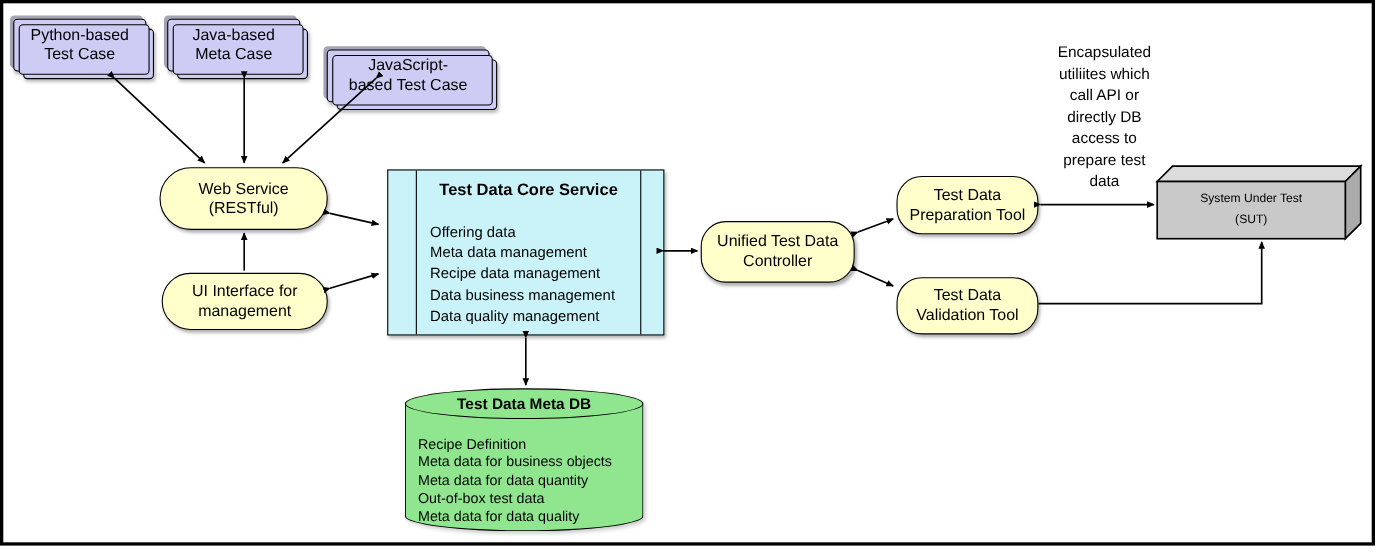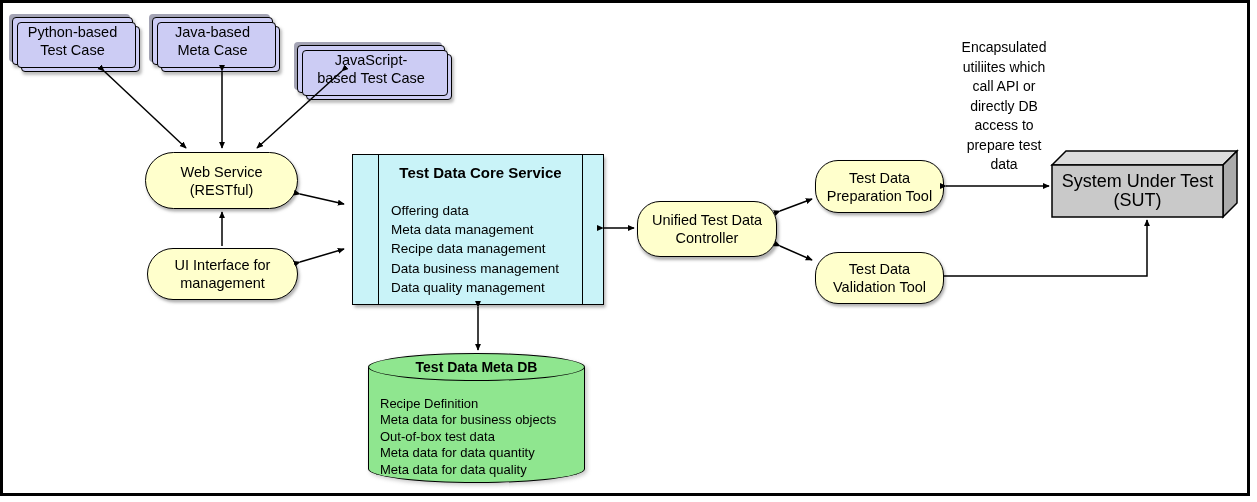--- a/index.html
+++ b/index.html
@@ -69,21 +69,21 @@
     position:absolute; left:12px; top:43px; font-size:13px; line-height:16.4px;
     text-align:left;
   }
   .annotation {
     position:absolute; left:944px; top:38px; width:120px; text-align:center;
     font-size:14px; line-height:19.5px; white-space:pre-line;
   }
   .sut-label {
     position:absolute; left:1052px; top:165px; width:171px; height:52px;
     display:flex; align-items:center; justify-content:center; text-align:center;
-    white-space:pre-line; font-size:18px; line-height:19px;
+    white-space:pre-line; font-size:11px; line-height:19px;
   }
   svg.overlay { position:absolute; left:0; top:0; z-index:5; pointer-events:none; }
 </style>
 </head>
 <body>
 
 <div class="frame"></div>
 
 <svg class="overlay" width="1257" height="502" viewBox="0 0 1257 502">
   <defs>
@@ -137,22 +137,22 @@
   </div>
 </div>
 
 <div class="cylinder">
   <div class="cyl-body"></div>
   <div class="cyl-top"></div>
   <div class="cyl-title">Test Data Meta DB</div>
   <div class="cyl-items">
     <div>Recipe Definition</div>
     <div>Meta data for business objects</div>
+    <div>Meta data for data quantity</div>
     <div>Out-of-box test data</div>
-    <div>Meta data for data quantity</div>
     <div>Meta data for data quality</div>
   </div>
 </div>
 
 <div class="node ybox shadow" style="left:637px; top:201px; width:140px; height:56px;">Unified Test Data
 Controller</div>
 <div class="node ybox shadow" style="left:815px; top:160px; width:129px; height:53px;">Test Data
 Preparation Tool</div>
 <div class="node ybox shadow" style="left:815px; top:252px; width:129px; height:52px;">Test Data
 Validation Tool</div>

